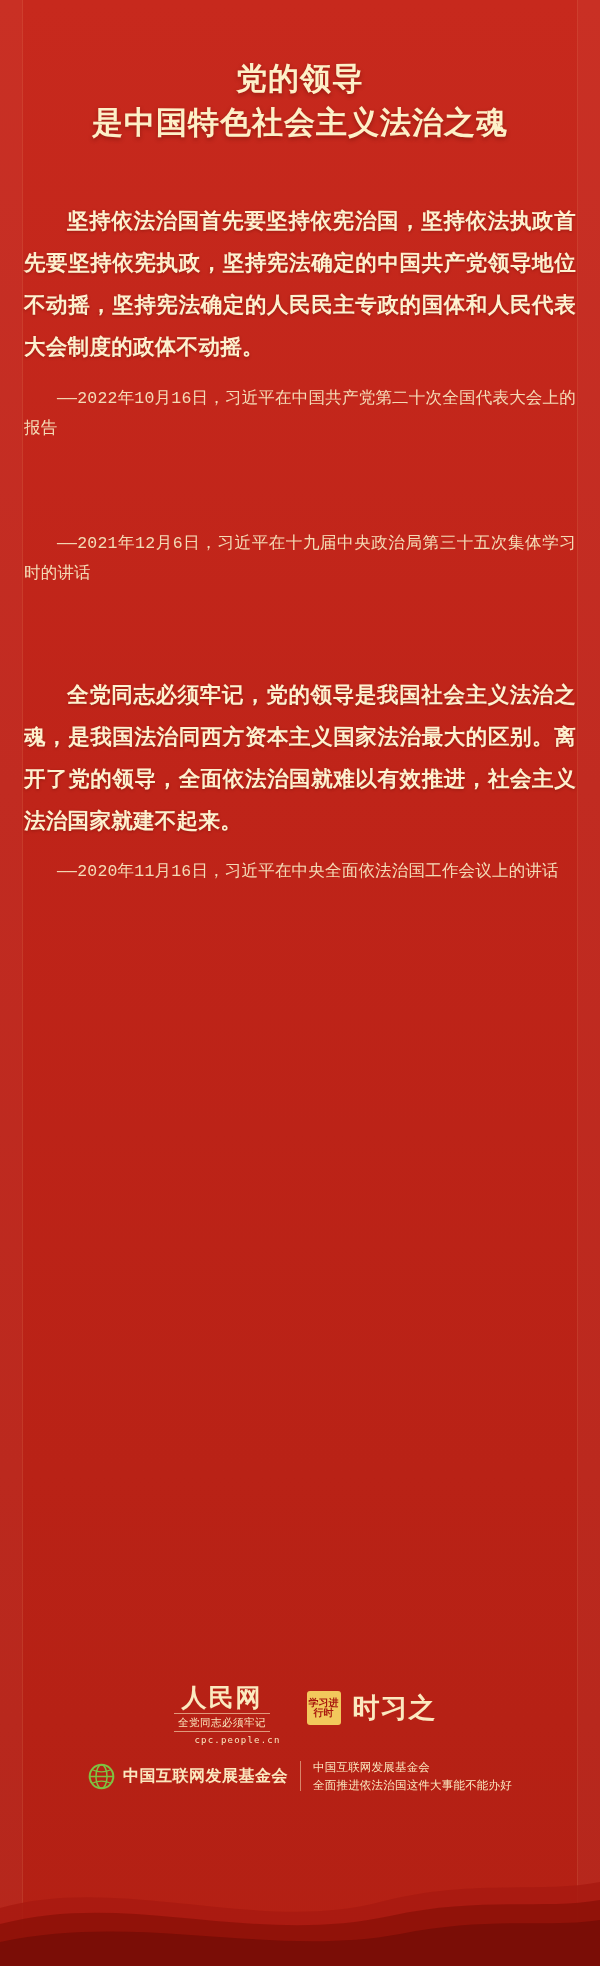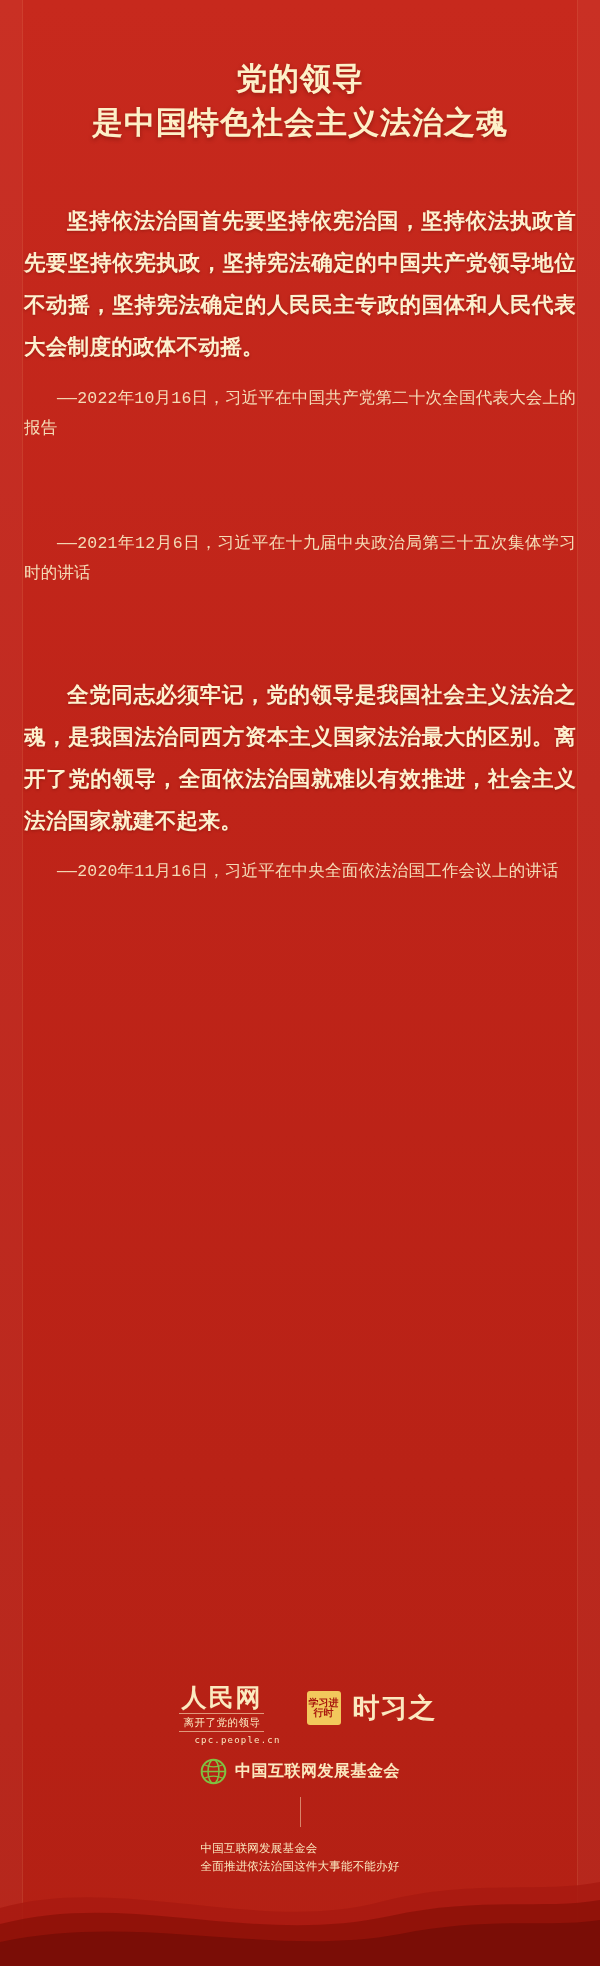--- a/index.html
+++ b/index.html
@@ -167,21 +167,20 @@
 
   .found-row {
     position: absolute;
     top: 92px;
     left: 0;
     right: 0;
     display: flex;
     justify-content: center;
     align-items: center;
     gap: 12px;
-    flex-direction: column;
   }
   .found-left {
     display: flex;
     align-items: center;
     gap: 8px;
   }
   .globe-icon {
     width: 27px;
     height: 27px;
   }
@@ -243,21 +242,21 @@
     </div>
 
   </div>
 
   <div class="footer">
 
     <div class="logo-row">
 
       <div class="people-logo">
         <div class="cn">人民网</div>
-        <div class="sub">离开了党的领导</div>
+        <div class="sub">全党同志必须牢记</div>
         <div class="en">cpc.people.cn</div>
       </div>
 
       <div class="shixi">
         <div class="seal">学习进行时</div>
         <div class="word">时习之</div>
       </div>
 
     </div>
 

